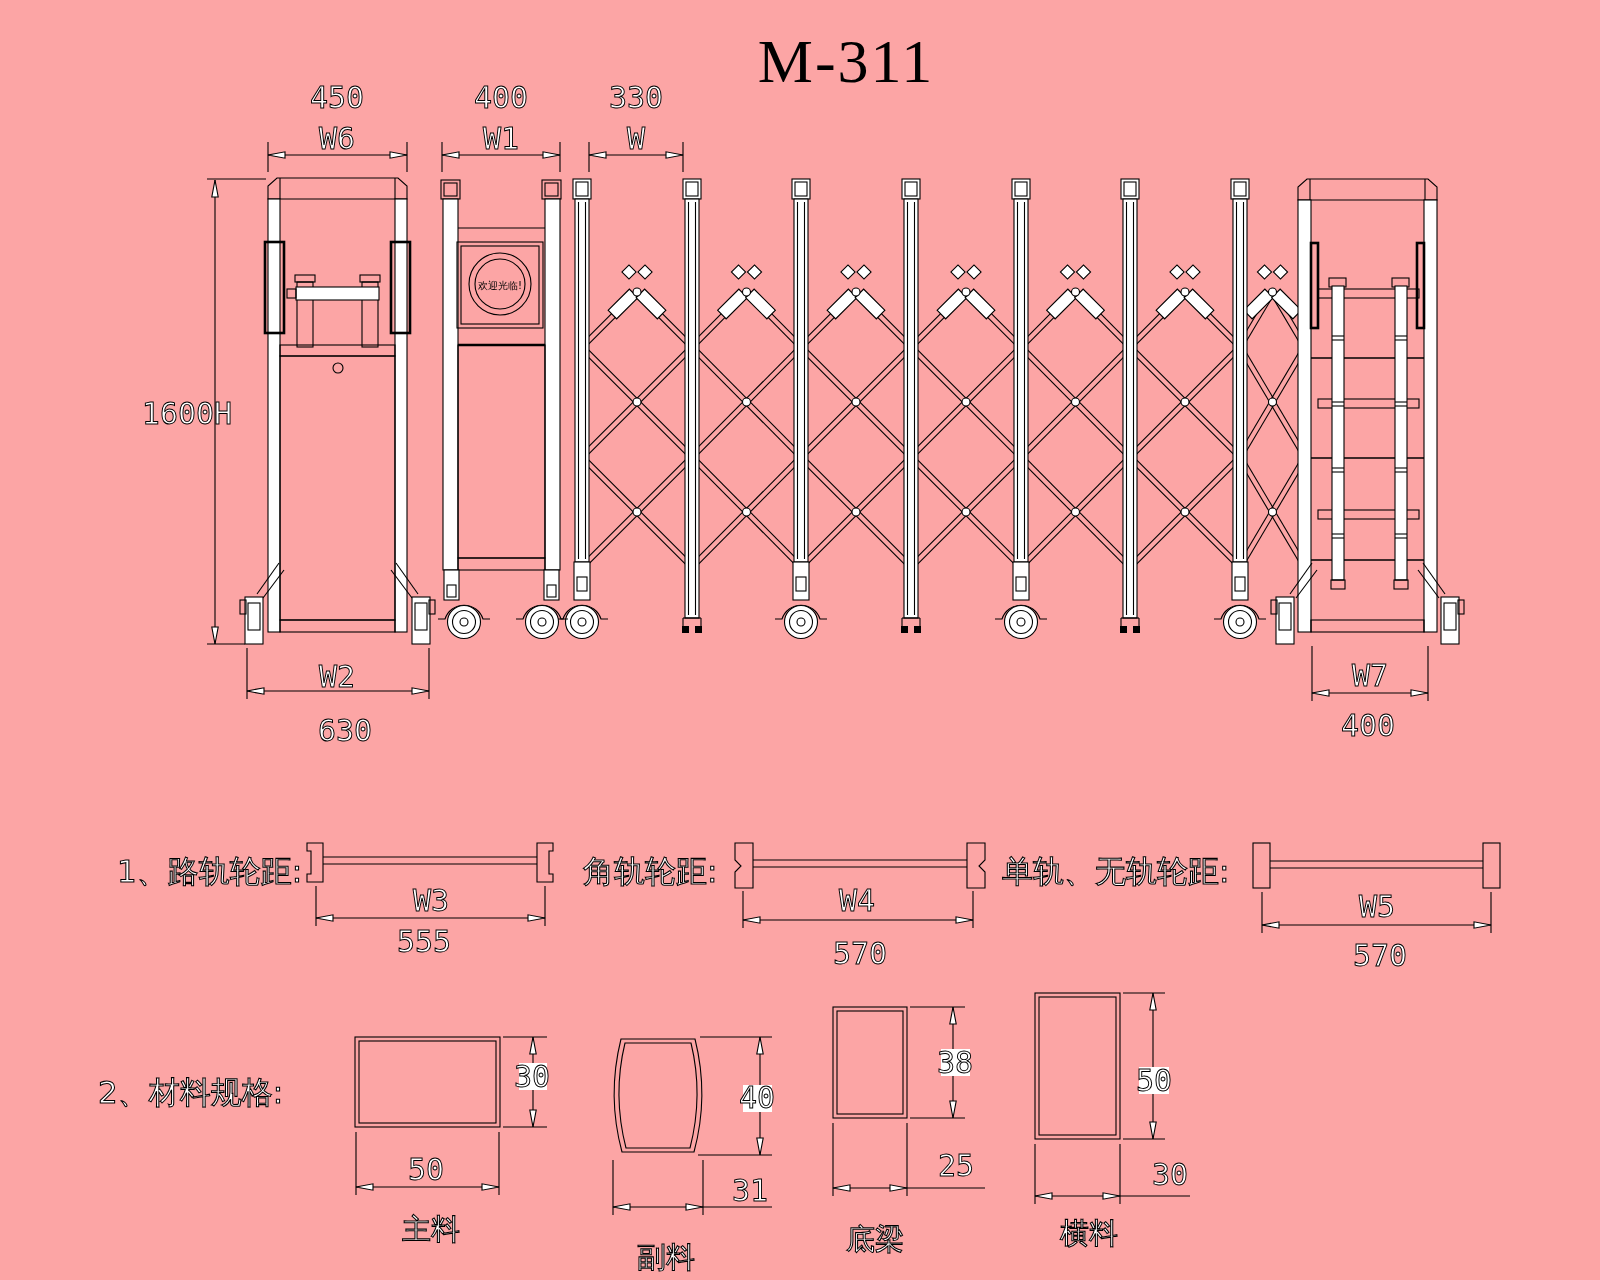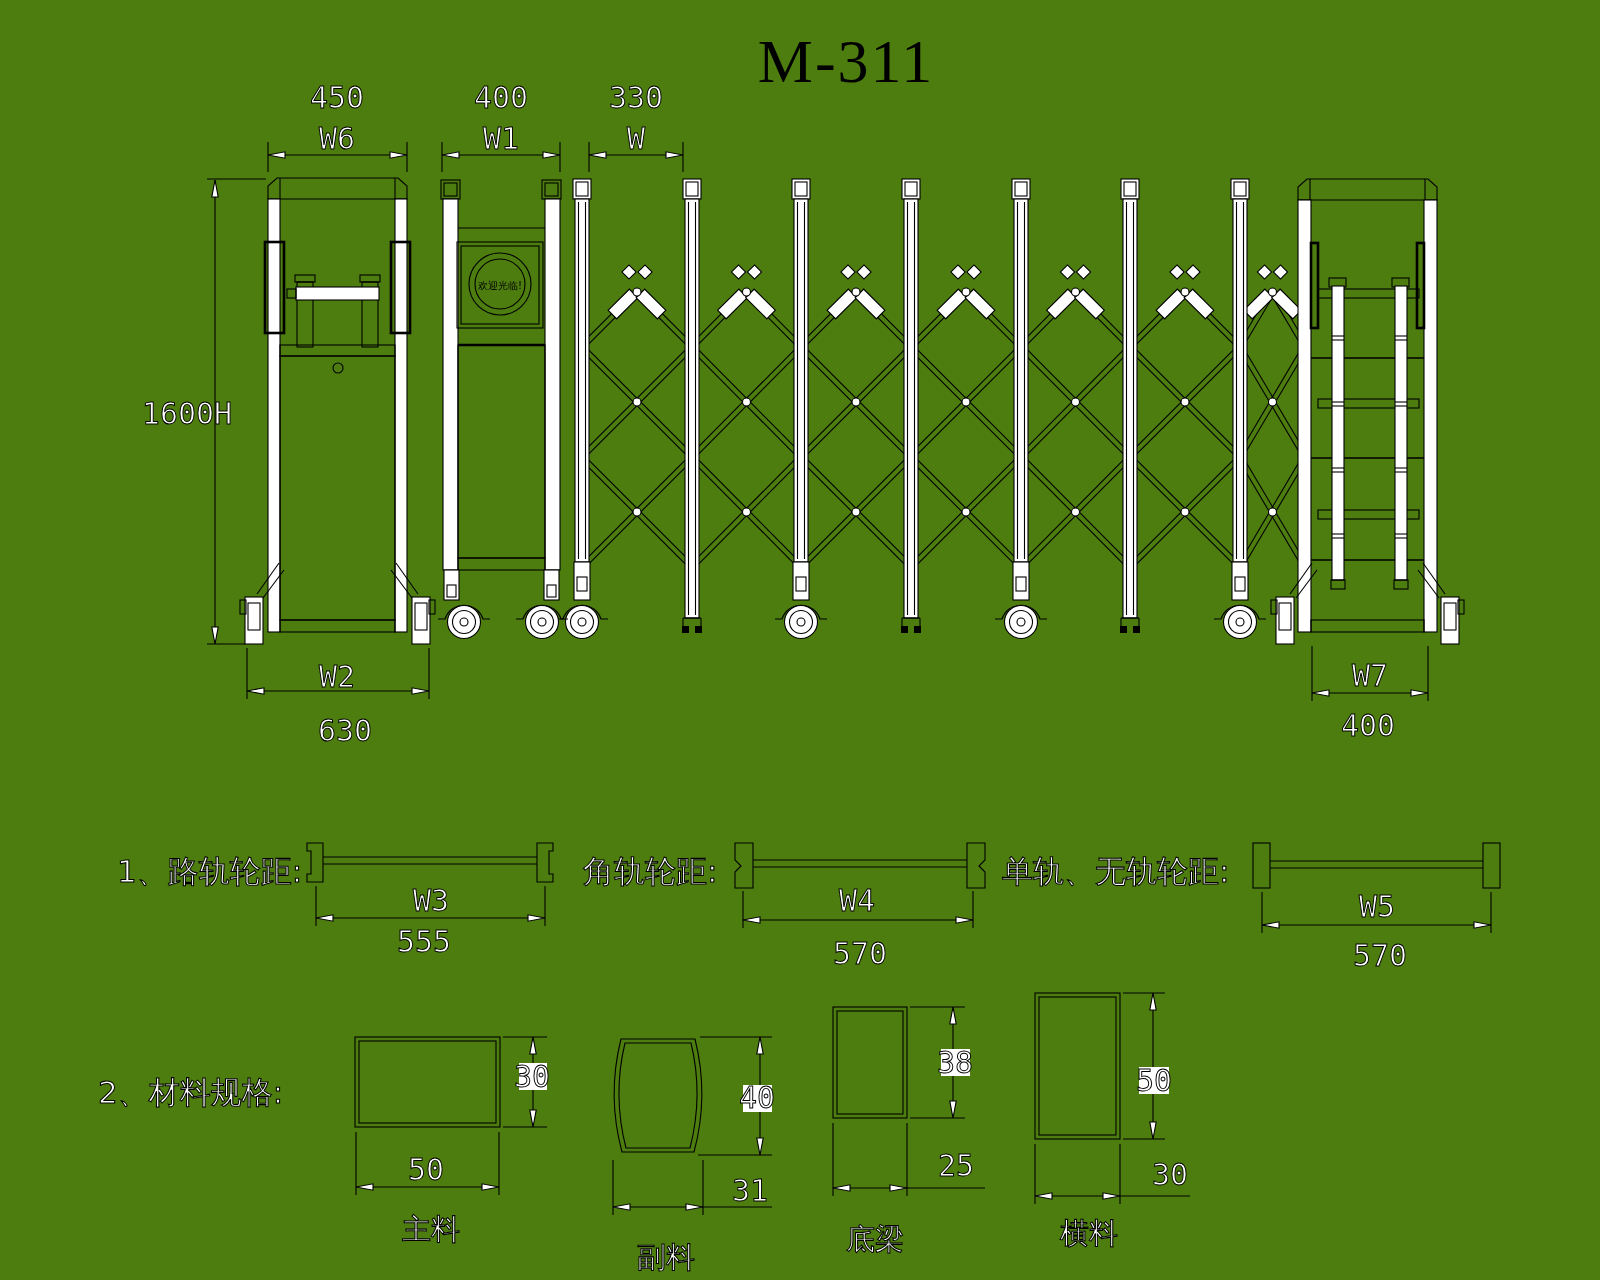--- a/index.html
+++ b/index.html
@@ -1,16 +1,16 @@
 <!DOCTYPE html>
 <html><head>
 <meta charset="utf-8">
 <style>
   html,body{margin:0;padding:0;background:#fff;}
-  .page{position:relative;width:1600px;height:1280px;background:#4d7c0f;overflow:hidden;}
+  .page{position:relative;width:1600px;height:1280px;background:#fca5a5;overflow:hidden;}
   #cad{position:absolute;left:0;top:0;}
   #cad line,#cad path,#cad rect,#cad circle,#cad polygon{stroke:#000;stroke-width:1.1;fill:none;stroke-linecap:butt;}
   #cad .fw{fill:#ffffff;}
   #cad .fb{fill:#000;stroke:none;}
   #cad .thk{stroke-width:2.6;}
   #cad .ln2{stroke-width:1.5;}
   #cad .mask{fill:#ffffff;stroke:none;}
   #cad text{stroke:#000;stroke-width:0.95;fill:#ffffff;font-family:"DejaVu Sans Mono",monospace;font-size:30px;text-anchor:middle;}
   #cad text.cn{font-family:"DejaVu Sans",sans-serif;font-size:31px;text-anchor:start;stroke-width:1.05;}
   #cad text.cnm{font-family:"DejaVu Sans",sans-serif;font-size:29px;text-anchor:middle;stroke-width:1.05;}

